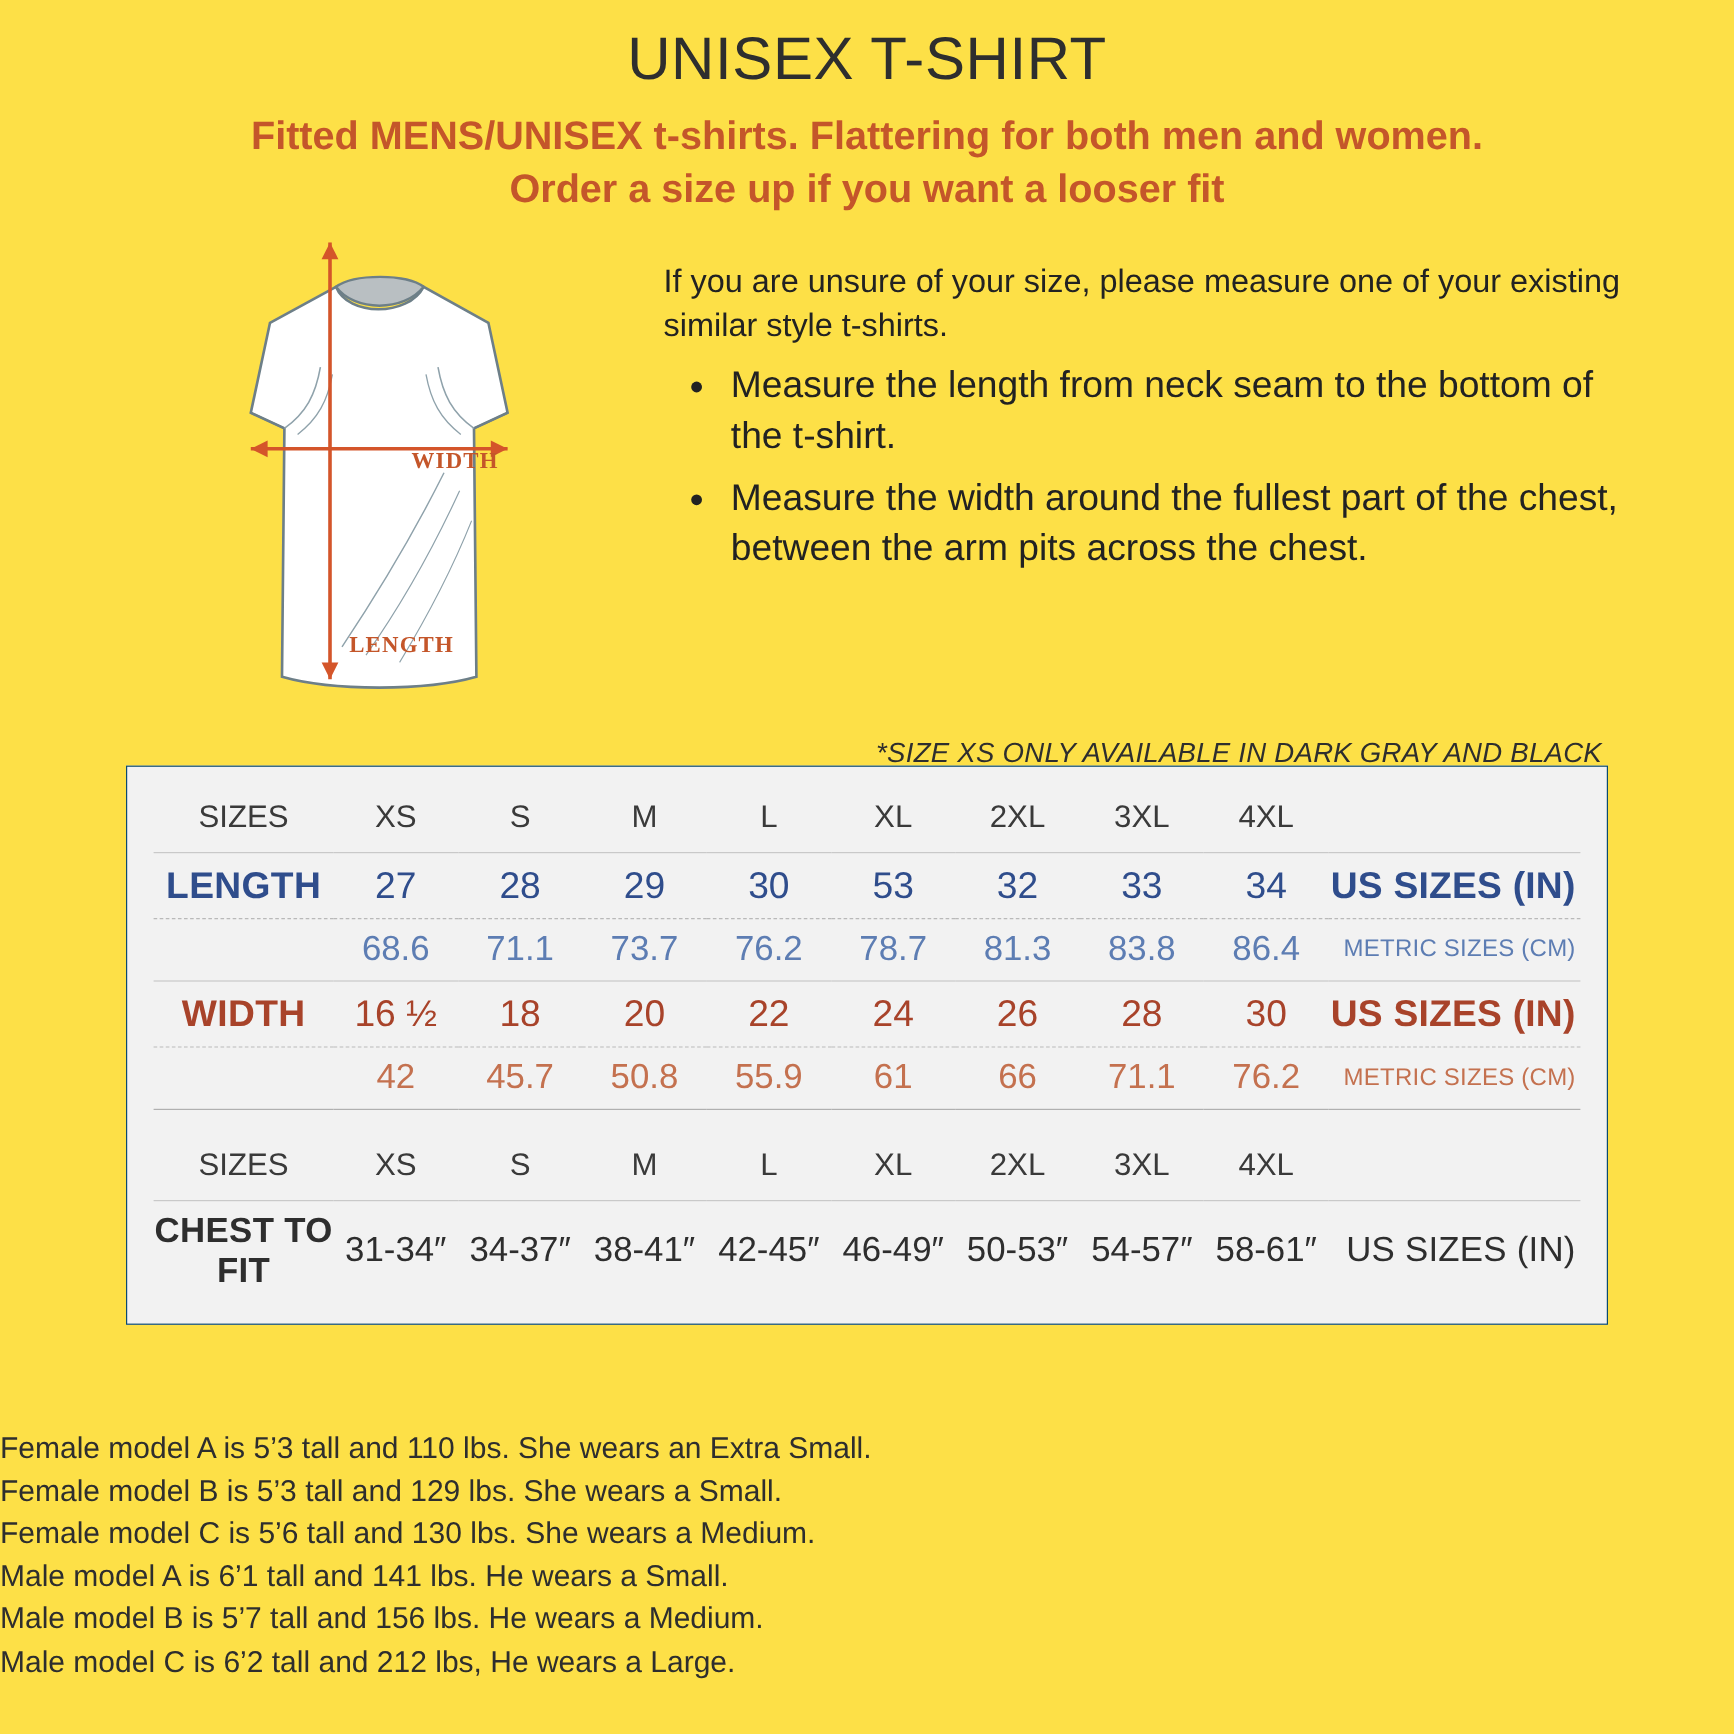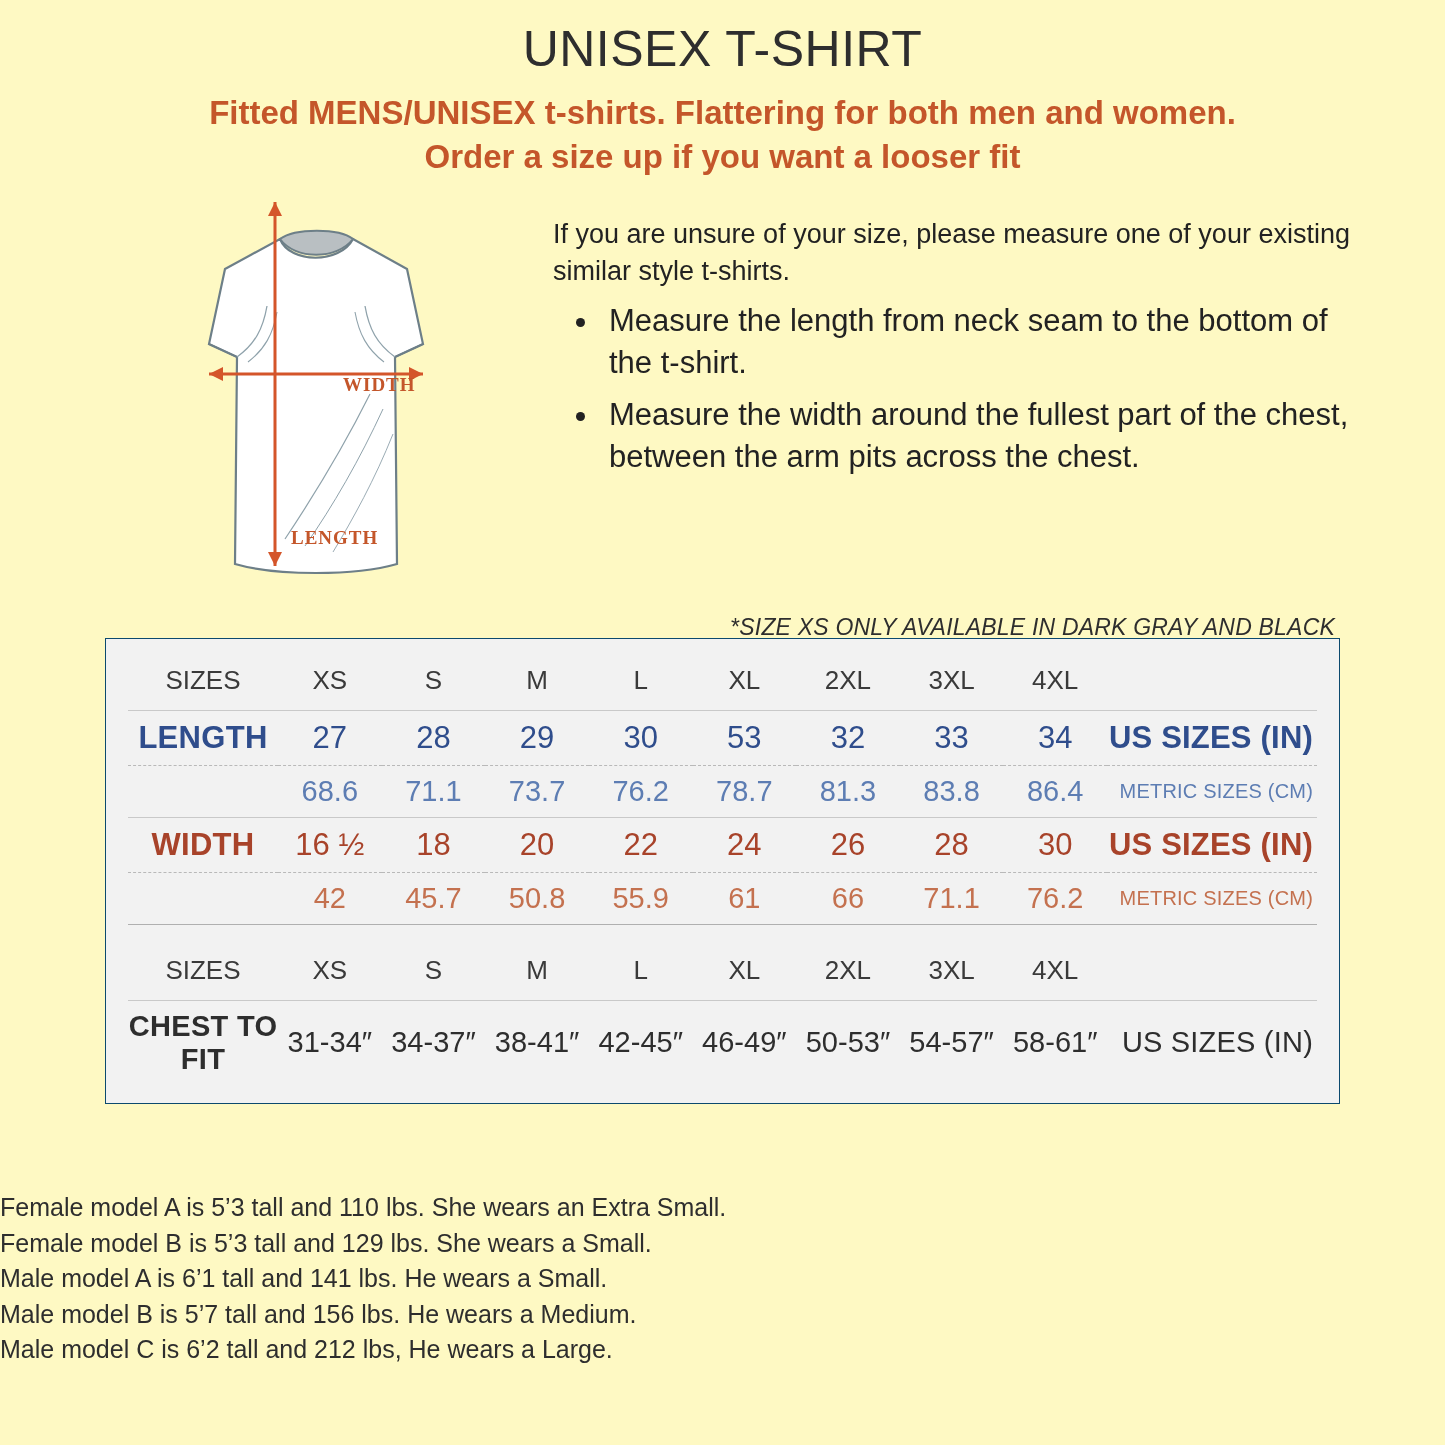--- a/index.html
+++ b/index.html
@@ -5,21 +5,21 @@
   * { box-sizing: border-box; }
   html, body {
     margin: 0; padding: 0;
     width: 1445px; height: 1445px;
     background: #eeeeee;
     font-family: "Liberation Sans", sans-serif;
   }
   .page {
     position: relative;
     width: 1445px; height: 1445px;
-    background: #fef9c3;
+    background: #fde047;
     overflow: hidden;
   }
   
   .title {
     text-align: center;
     font-size: 50px;
     font-weight: 400;
     color: #2e2e2e;
     letter-spacing: 0.5px;
     padding-top: 22px;
@@ -324,18 +324,19 @@
           <td>58-61″</td>
           <td class="col-unit unit-label metric">US SIZES (IN)</td>
         </tr>
       </tbody>
     </table>
   </div>
 
   <div class="footer">
     <div>Female model A is 5’3 tall and 110 lbs. She wears an Extra Small.</div>
     <div>Female model B is 5’3 tall and 129 lbs. She wears a Small.</div>
+    <div>Female model C is 5’6 tall and 130 lbs. She wears a Medium.</div>
     <div>Male model A is 6’1 tall and 141 lbs. He wears a Small.</div>
     <div>Male model B is 5’7 tall and 156 lbs. He wears a Medium.</div>
     <div>Male model C is 6’2 tall and 212 lbs, He wears a Large.</div>
   </div>
 
 </div>
 
 </body></html>

